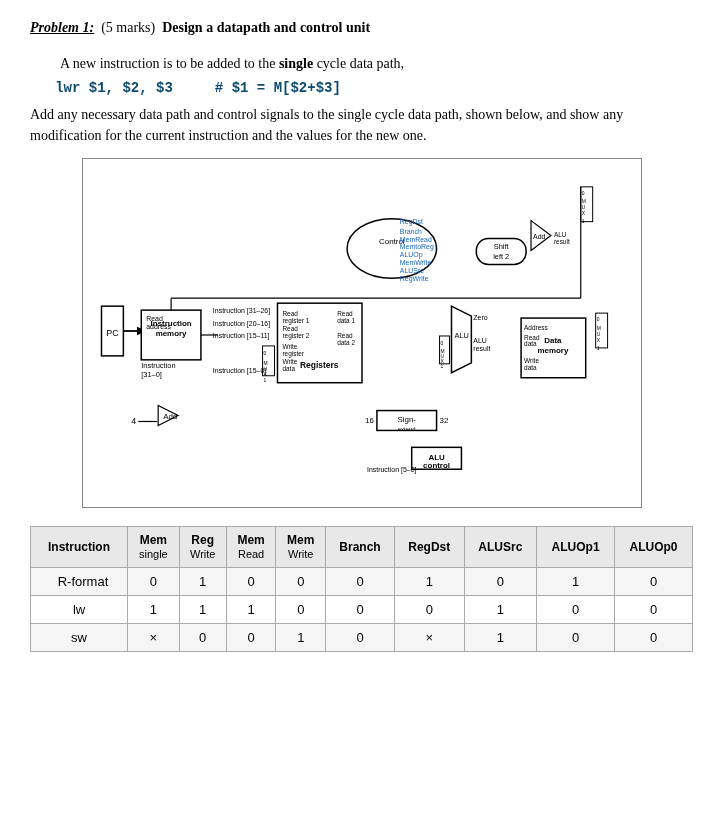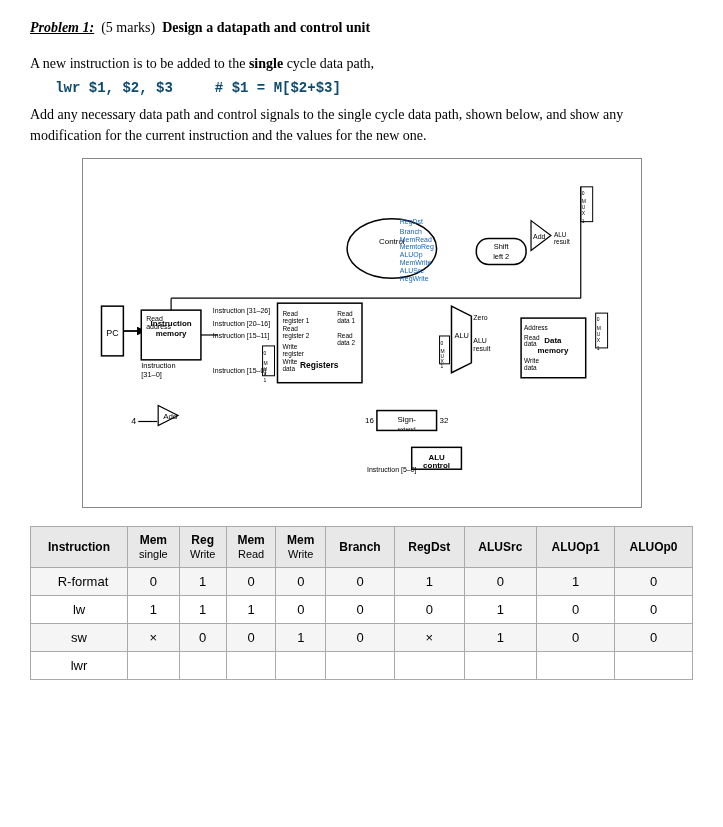--- a/index.html
+++ b/index.html
@@ -12,20 +12,21 @@
       min-height: 827px;
       padding: 20px 30px;
     }
     .problem-title {
       font-size: 14px;
       margin-bottom: 20px;
     }
     .problem-title u { text-decoration: underline; font-style: italic; font-weight: bold; }
     .problem-title .bold-part { font-weight: bold; }
     .indent {
+      margin-left: 30px;
       margin-bottom: 8px;
       font-size: 14px;
     }
     .code-line {
       font-family: 'Courier New', Courier, monospace;
       color: #0c4a6e;
       font-size: 14px;
       font-weight: bold;
       margin: 8px 0 8px 0;
     }
@@ -307,26 +308,14 @@
         <td>×</td>
         <td>0</td>
         <td>0</td>
         <td>1</td>
         <td>0</td>
         <td>×</td>
         <td>1</td>
         <td>0</td>
         <td>0</td>
       </tr>
-      <tr>
-        <td style="font-style: normal;">lwr</td>
-        <td></td>
-        <td></td>
-        <td></td>
-        <td></td>
-        <td></td>
-        <td></td>
-        <td></td>
-        <td></td>
-        <td></td>
-      </tr>
     </tbody>
 </table>
 
 </body></html>

